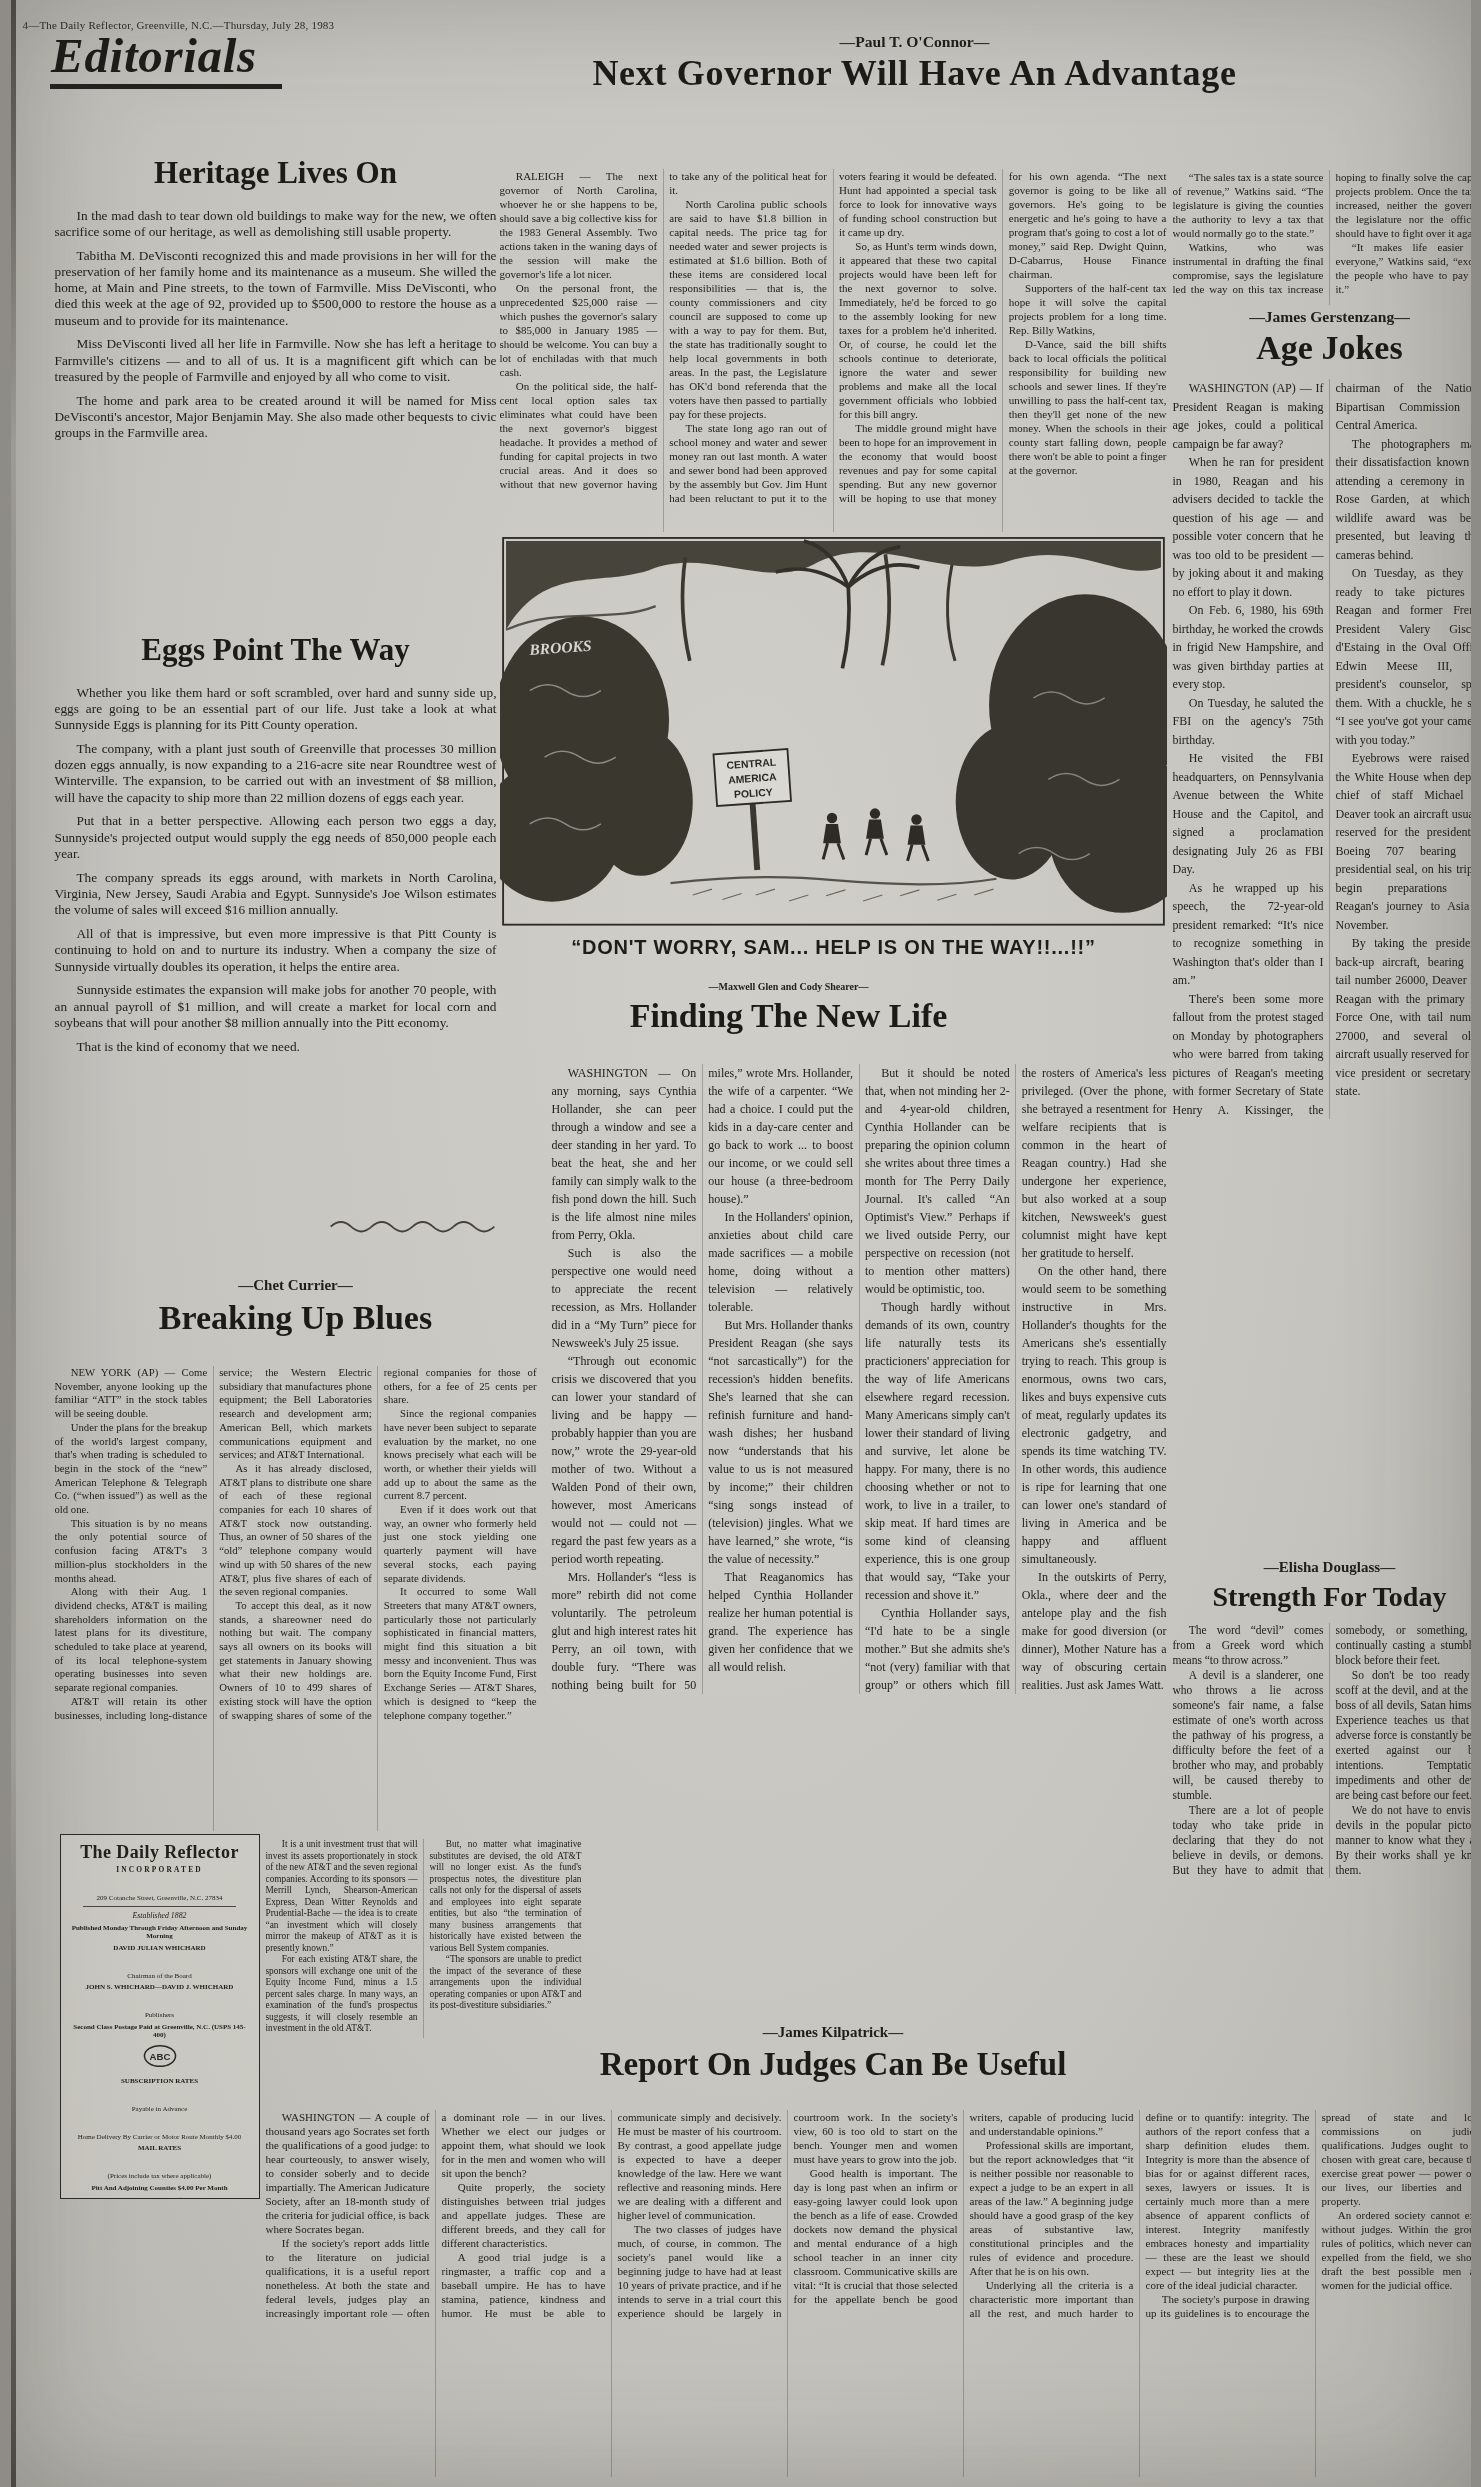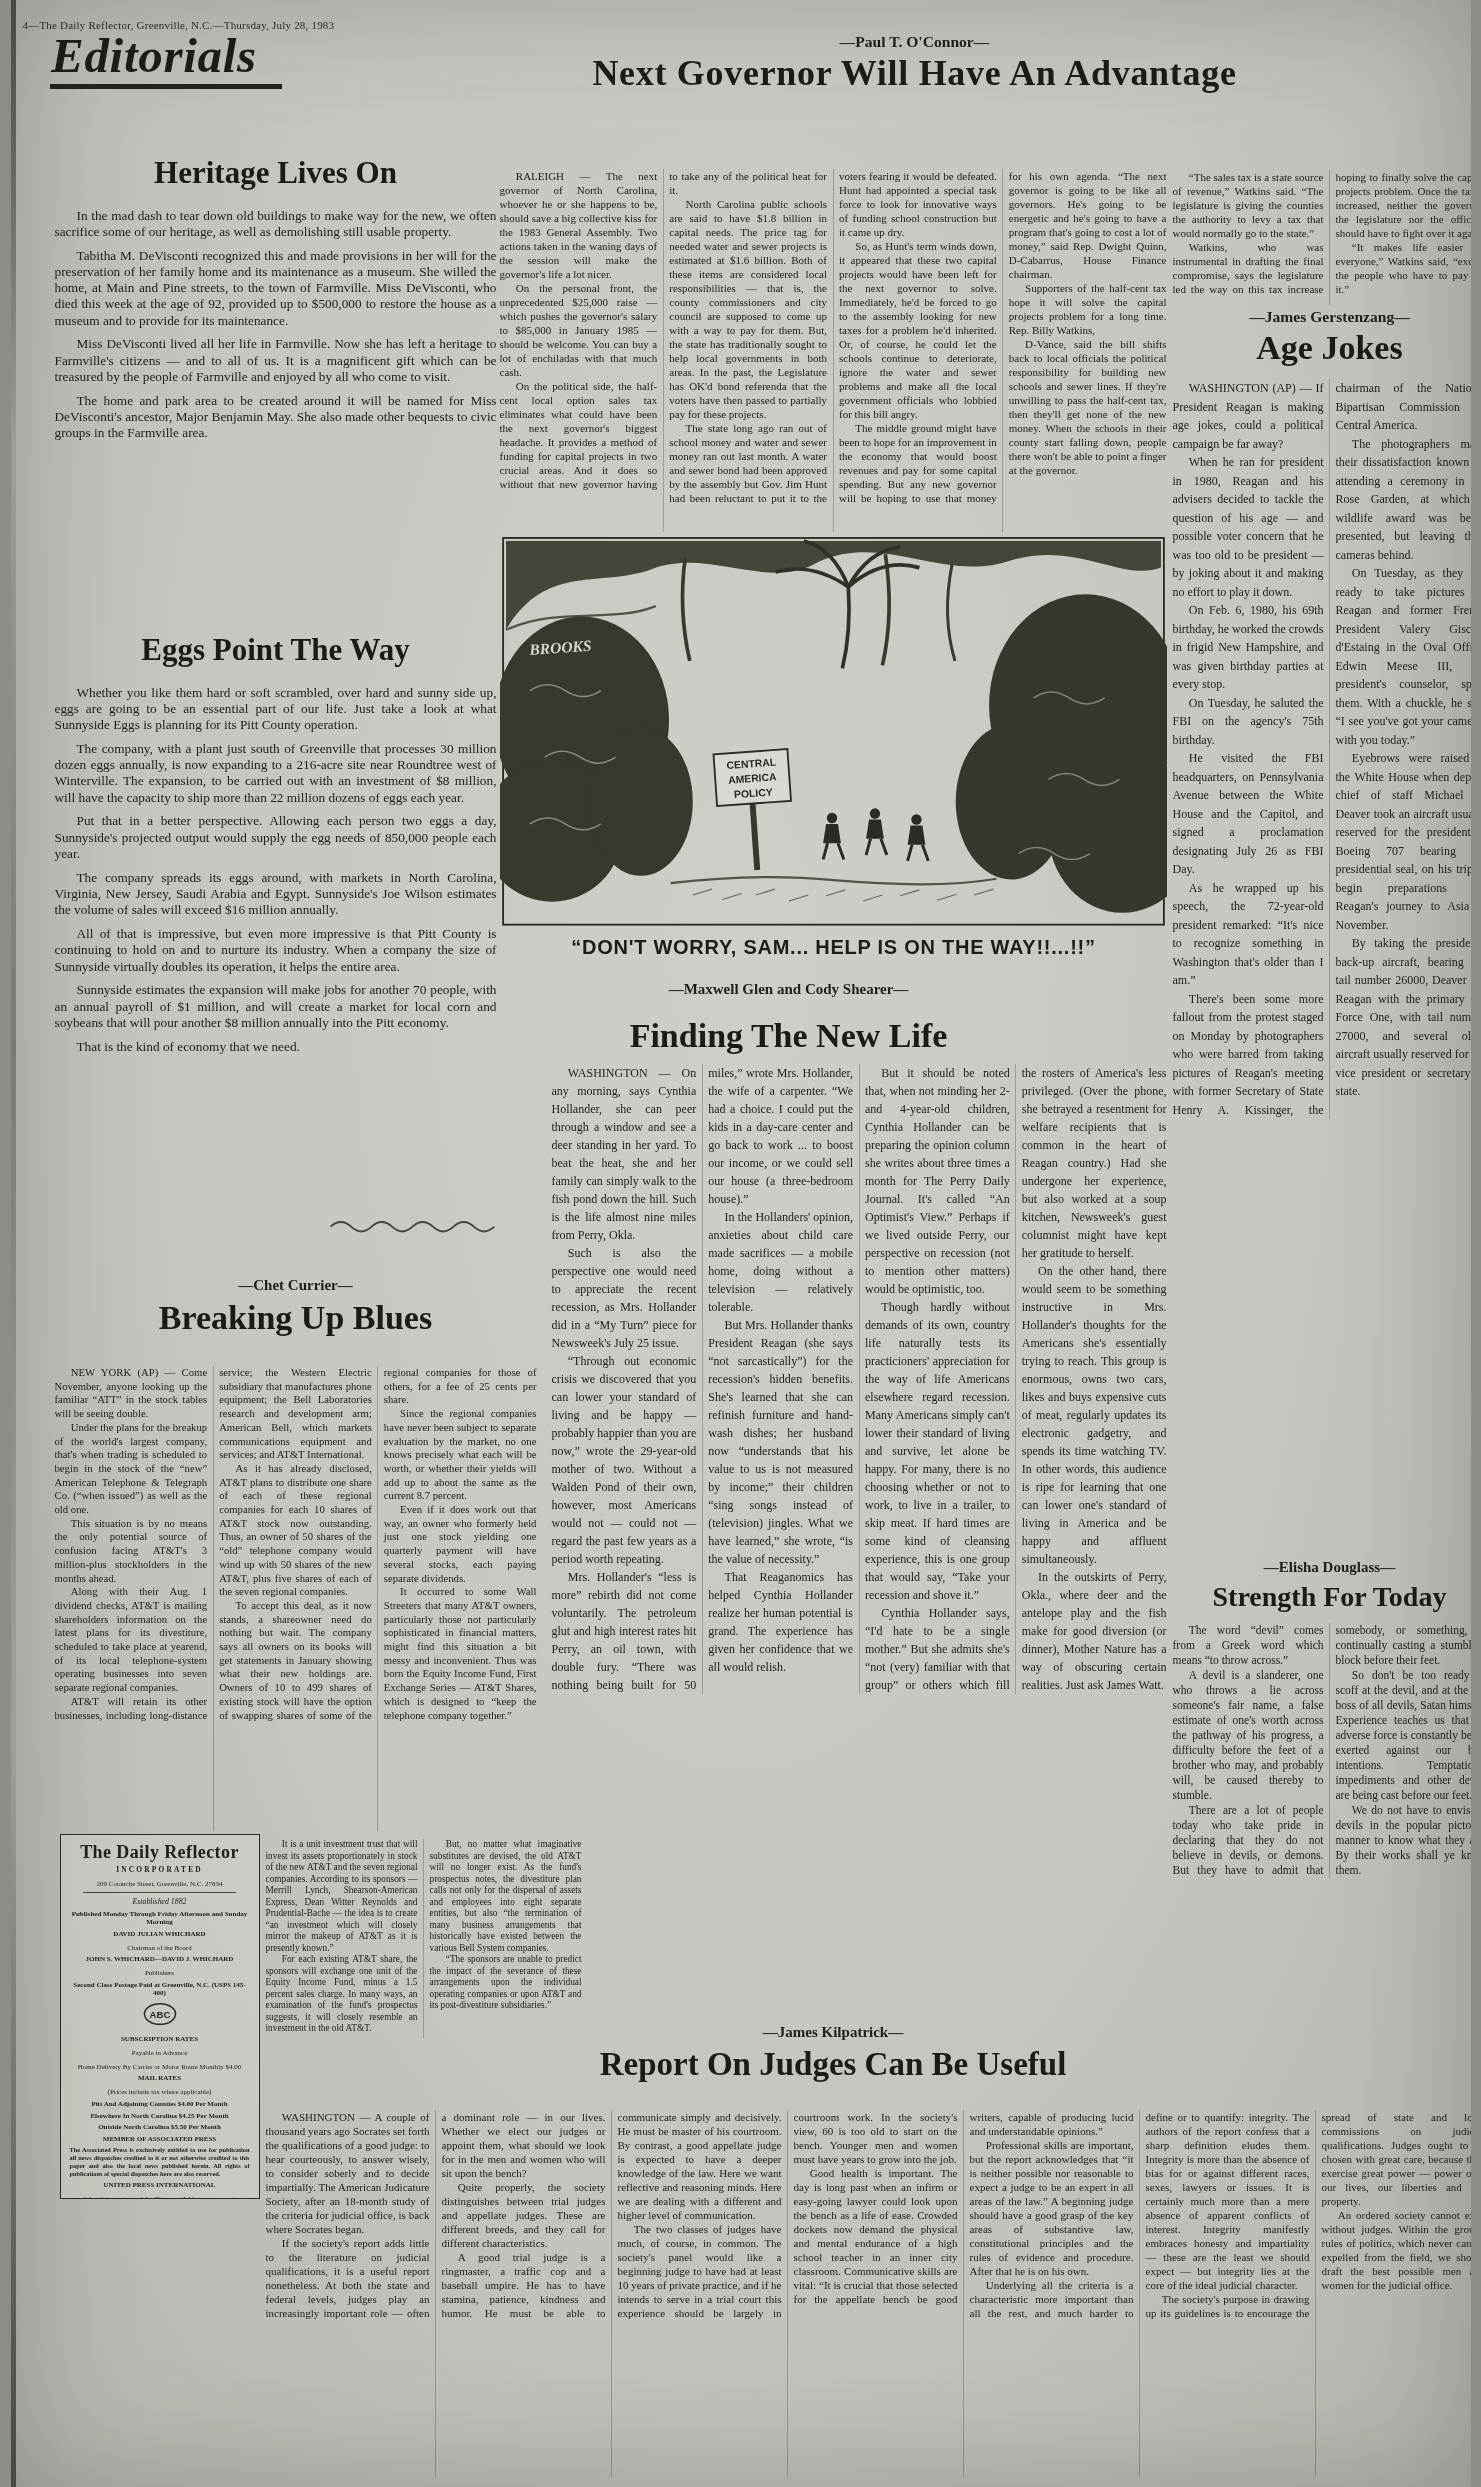--- a/index.html
+++ b/index.html
@@ -61,42 +61,42 @@
   .squiggle{ left:314px; top:1215px; }
 
   .bub-header{ left:44px; top:1277px; width:482px; }
   .bub-header .byline{ margin-bottom:6px; font-size:15px; }
   .bub-main{ left:44px; top:1366px; width:482px; height:465px; overflow:hidden; }
   .bub-main p{ font-size:10.7px; line-height:13.7px; }
   .bub-tail{ left:255px; top:1839px; width:316px; height:199px; overflow:hidden; }
   .bub-tail p{ font-size:9.3px; line-height:11.5px; }
 
   .ftnl-header{ left:541px; top:981px; width:474px; }
-  .ftnl-header .byline{ margin-bottom:20px; font-size:15px; }
+  .ftnl-header .byline{ margin-bottom:6px; font-size:10px; }
   .ftnl-text{ left:541px; top:1064px; width:615px; }
   .ftnl-text p{ font-size:12px; line-height:18px; }
 
   .strength{ left:1162px; top:1559px; width:314px; }
   .strength .byline{ margin-bottom:6px; font-size:15px; }
   .strength .headline{ margin-bottom:12px; }
   .strength-text p{ font-size:11.5px; line-height:15px; }
 
   .judges-header{ left:489px; top:2024px; width:667px; }
   .judges-header .byline{ margin-bottom:6px; font-size:15px; }
   .judges-text{ left:255px; top:2110px; width:1220px; height:367px; overflow:hidden; }
   .judges-text p{ font-size:11px; line-height:14px; }
 
   
   .mastbox{
     left:49px; top:1834px; width:200px; height:365px; border:1.5px solid #2b2925;
     background:rgba(214,213,207,.45); padding:7.4px 9px; text-align:center; overflow:hidden;
   }
   .mastbox .nm{ font-size:18px; font-weight:bold; letter-spacing:0.4px; }
   .mastbox .inc{ font-size:7.4px; letter-spacing:2.2px; margin-top:1.5px; font-weight:bold; }
-  .mastbox .sm{ font-size:7px; margin-top:6px;text-align:center; }
+  .mastbox .sm{ font-size:7px; margin-top:20px;text-align:center; }
   .mastbox .smb{ font-size:7px; font-weight:bold; margin-top:3.7px; }
   .mastbox .est{ font-size:7.8px; margin-top:4.4px; font-style:italic; }
   .mastbox .rule{ height:0.7px; background:#4a463f; margin:4.4px 13.3px; }
   .mastbox .abc{ margin:4.4px auto 1.5px; width:34px; height:24px; }
   .mastbox .tiny{ font-size:6.3px; line-height:7.8px; text-align:justify; margin-top:3px; font-weight:bold; }
 </style>
 </head>
 <body>
 
 <div class="page">

